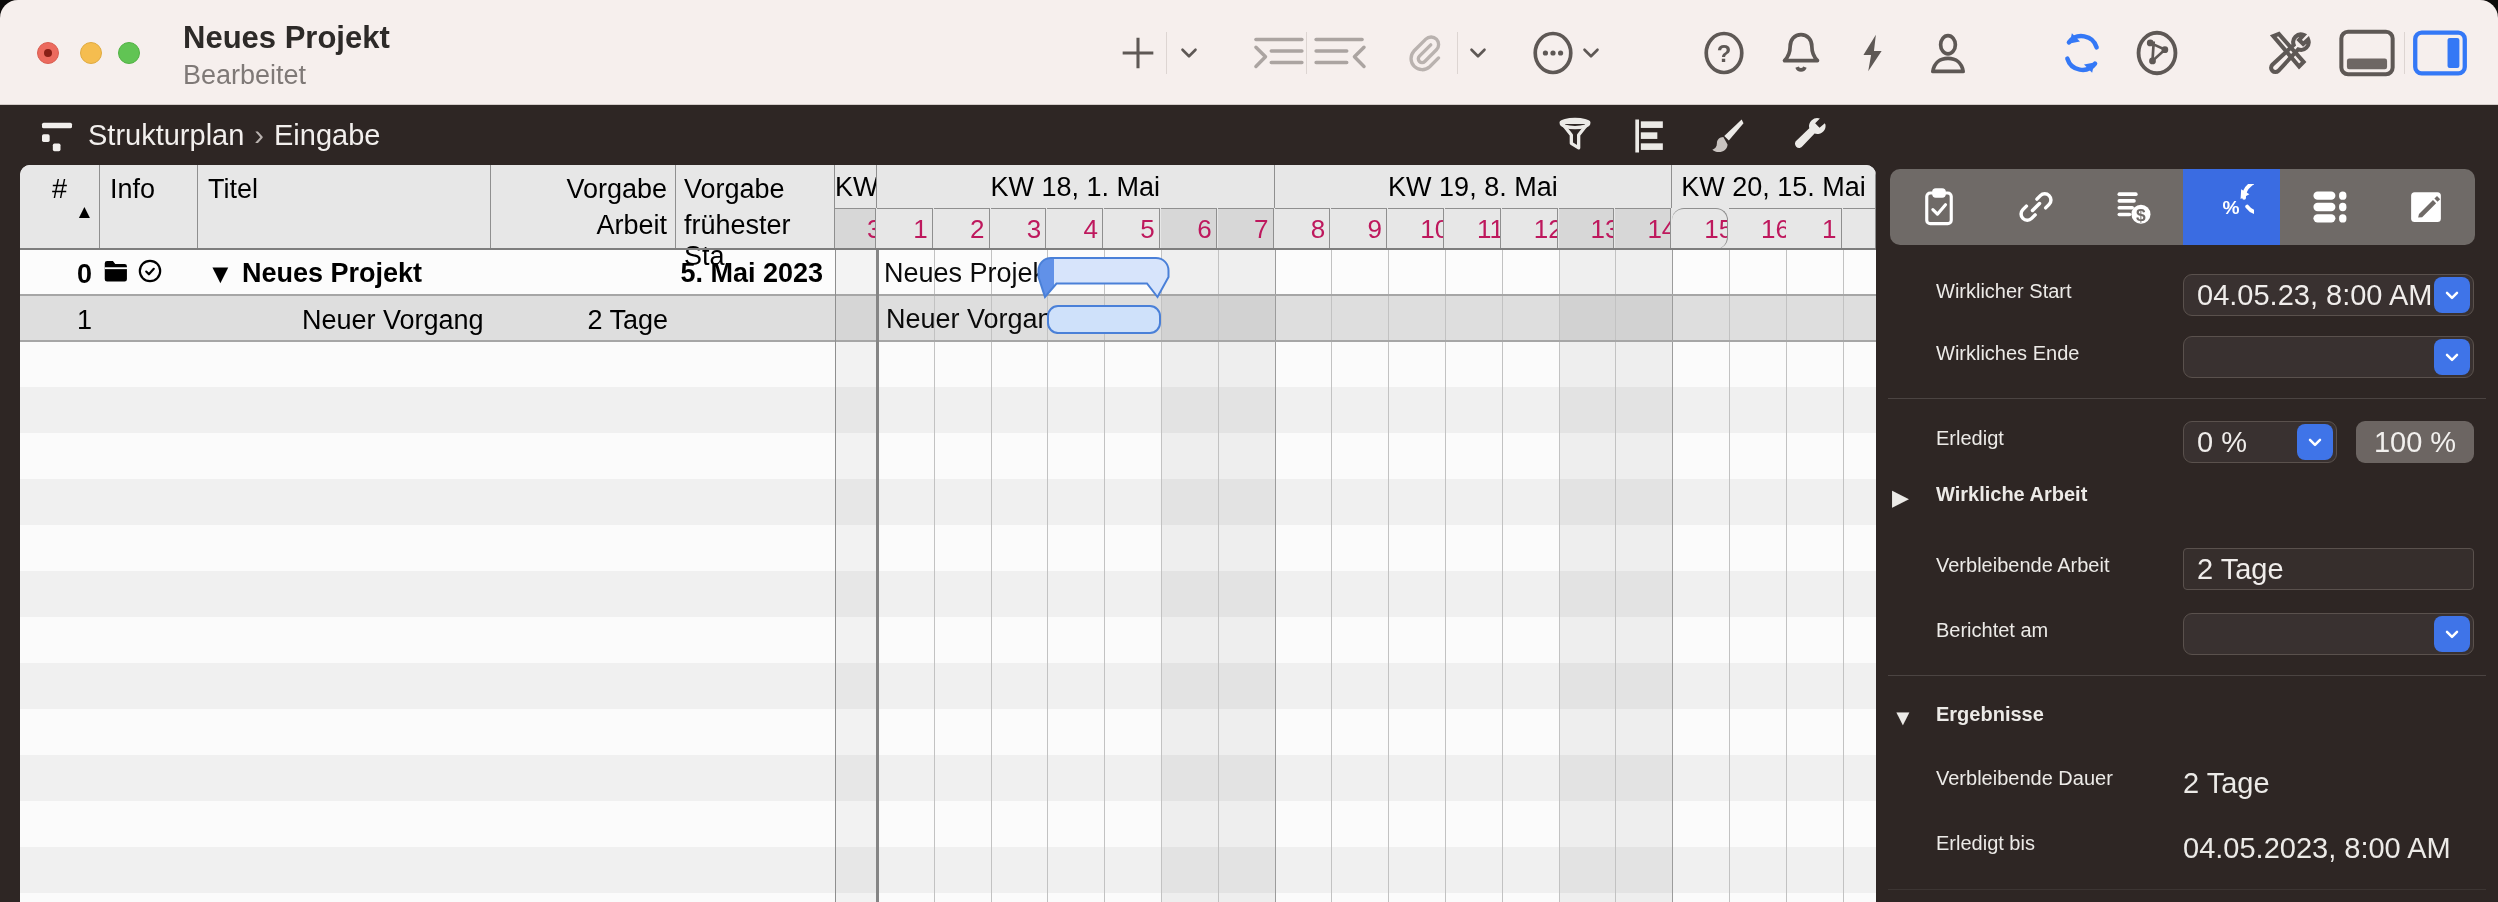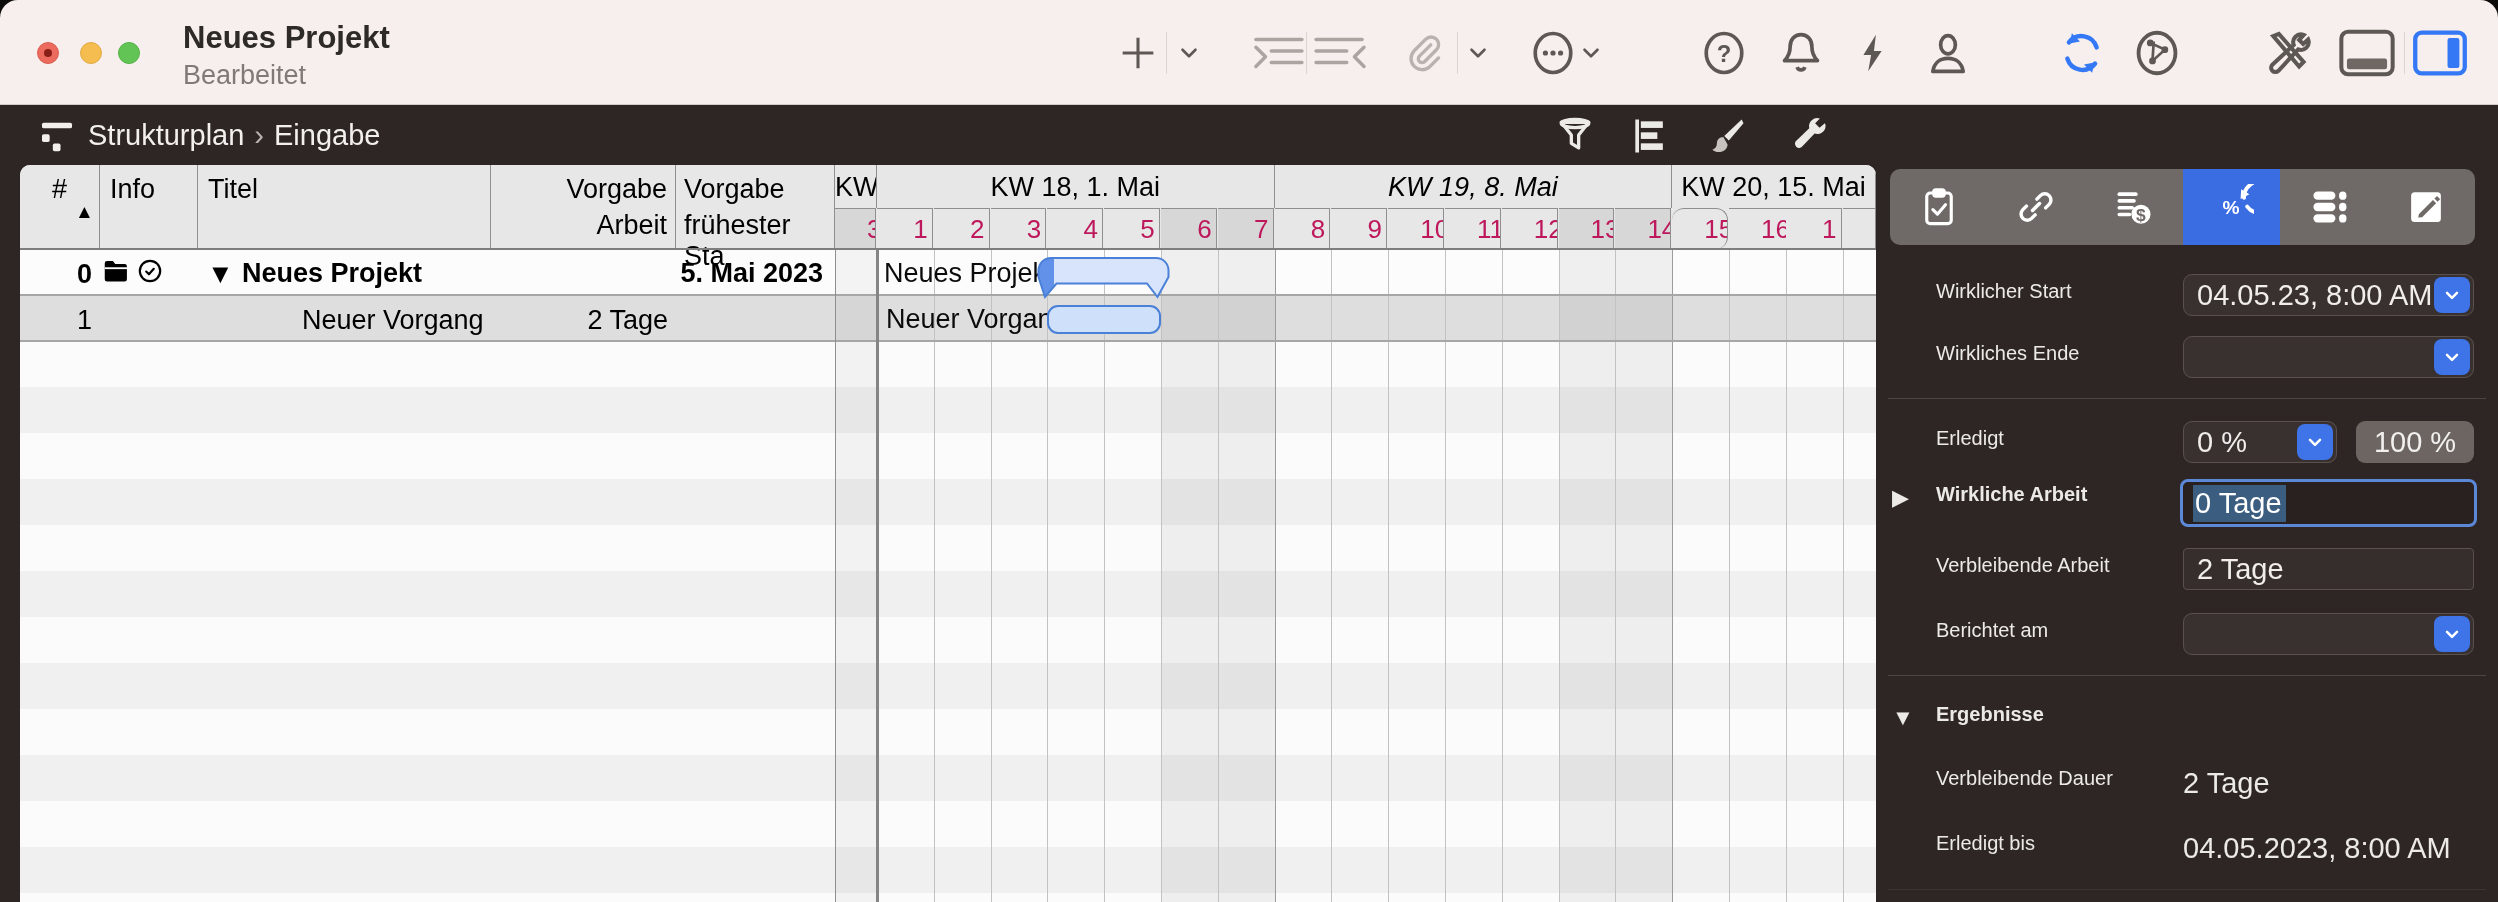--- a/index.html
+++ b/index.html
@@ -335,21 +335,21 @@
       <div class="hcell" style="left:471px;width:185px;text-align:right;padding-right:8px">
         <span>Vorgabe</span><span class="l2">Arbeit</span>
       </div>
       <div class="hcell" style="left:656px;width:159px;padding-left:8px">
         <span>Vorgabe</span><span class="l2">frühester Sta</span>
       </div>
       <div class="wk-band" style="left:815px;width:42px">KW</div>
       <div class="day-cell weekend" style="left:815px;width:41px">30</div>
       <div id="gantt-weeks">
           <div class="wk-band" style="left: 857px; width: 397.6px;">KW 18, 1. Mai</div>
-          <div class="wk-band" style="left: 1254.6px; width: 397.6px; font-style: italic;">KW 19, 8. Mai</div>
+          <div class="wk-band" style="left: 1254.6px; width: 397.6px;">KW 19, 8. Mai</div>
           <div class="wk-band" style="left: 1652.2px; width: 203.8px;">KW 20, 15. Mai</div>
         </div>
       <div id="gantt-days">
           <div class="day-cell" style="left: 857px; width: 55.8px;">1</div>
           <div class="day-cell" style="left: 913.8px; width: 55.8px;">2</div>
           <div class="day-cell" style="left: 970.6px; width: 55.8px;">3</div>
           <div class="day-cell" style="left: 1027.4px; width: 55.8px;">4</div>
           <div class="day-cell" style="left: 1084.2px; width: 55.8px;">5</div>
           <div class="day-cell weekend" style="left: 1141px; width: 55.8px;">6</div>
           <div class="day-cell weekend" style="left: 1197.8px; width: 55.8px;">7</div>
@@ -490,23 +490,20 @@
       <span class="chev-btn">
         <svg width="20" height="20" viewBox="0 0 24 24">
             <path d="M6 9.5l6 6 6-6" stroke="#fff" stroke-width="3" fill="none" stroke-linecap="round" stroke-linejoin="round"></path>
           </svg>
       </span>
     </div>
     <div class="btn-100" style="top:316px">100 %</div>
 
     <div class="insp-disc" style="top:380px">▶</div>
     <div class="insp-label" style="top:378px;font-weight:bold">Wirkliche Arbeit</div>
-    <div class="focus-input" style="top:374px">
-      <span class="sel">0 Tage</span>
-    </div>
 
     <div class="insp-label" style="top:449px">Verbleibende Arbeit</div>
     <div class="field plain-field" style="top:443px">
       <span>2 Tage</span>
     </div>
 
     <div class="insp-label" style="top:514px">Berichtet am</div>
     <div class="field" style="top:508px">
       <span></span>
       <span class="chev-btn">

